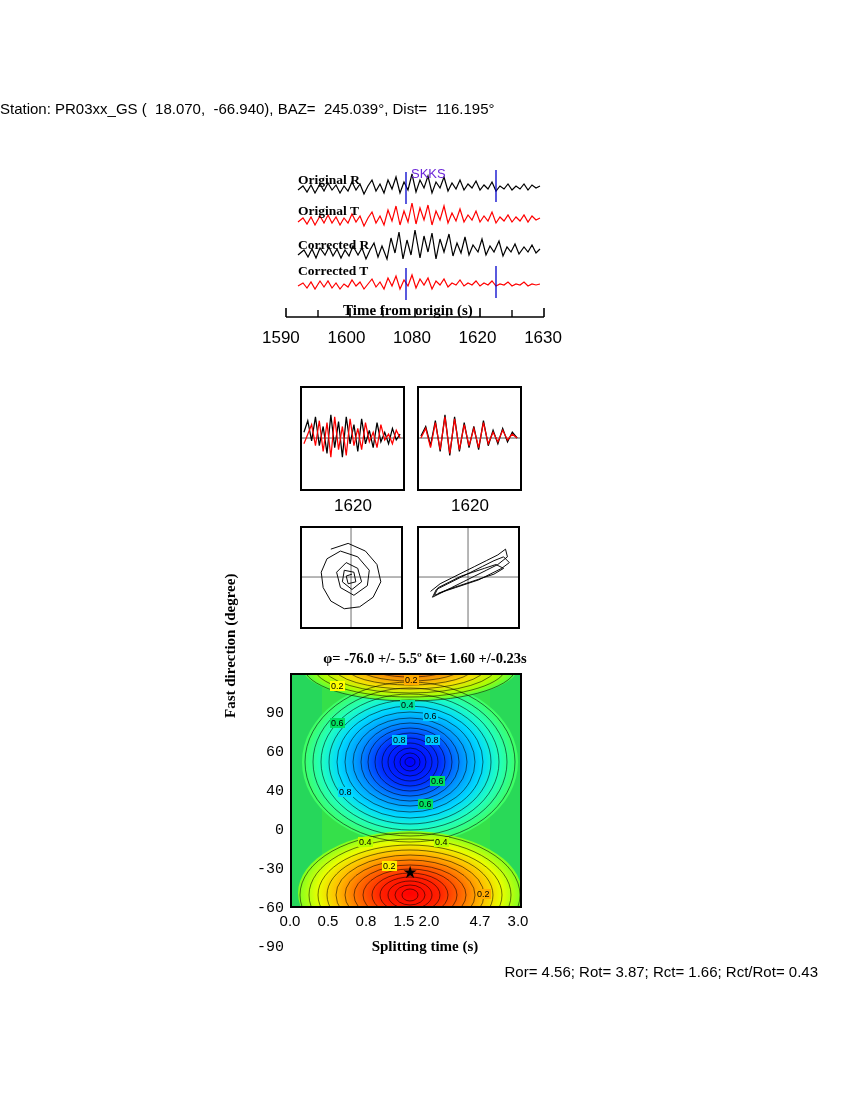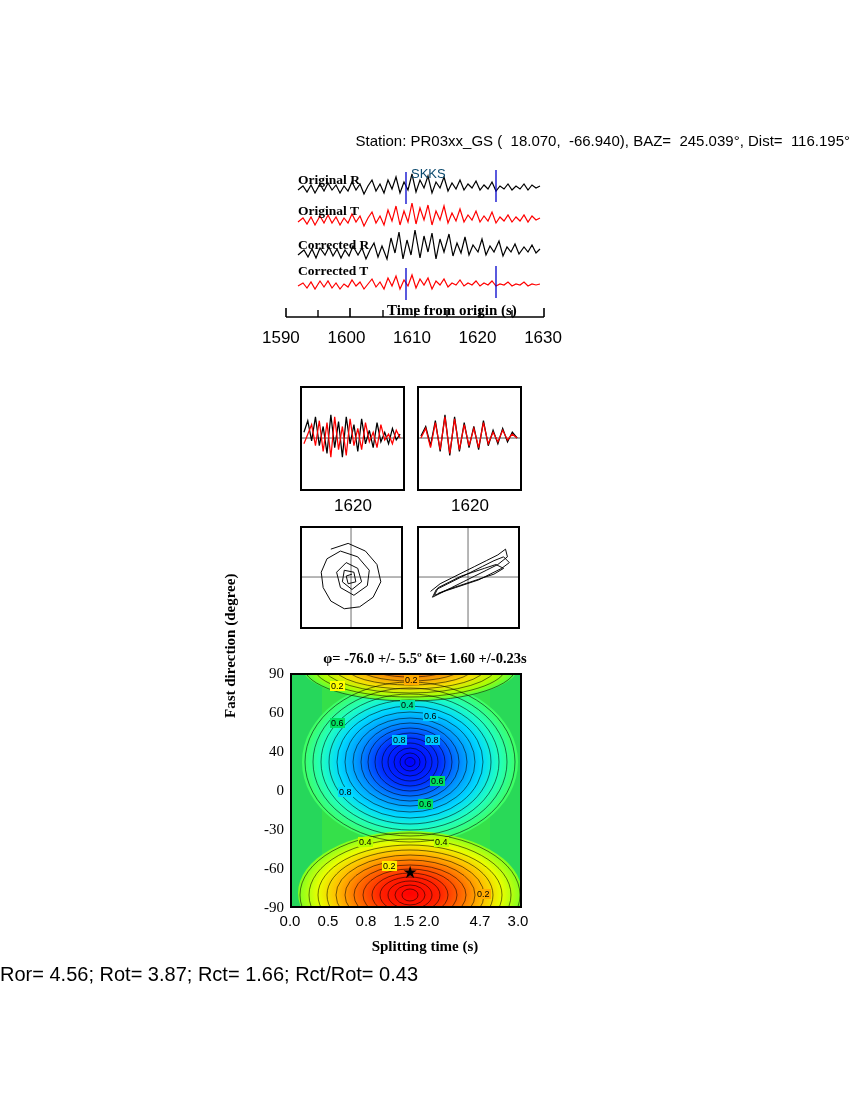--- a/index.html
+++ b/index.html
@@ -18,24 +18,24 @@
   .page {
     position: absolute;
     left: 0; top: 0;
     width: 850px;
     height: 1100px;
   }
 
   
   .header {
     position: absolute;
-    top: 128px;
+    top: 96px;
     left: 0;
     width: 850px;
-    text-align: right;
+    text-align: left;
     font-size: 15px;
     line-height: 25px;
     font-family: "Liberation Sans", sans-serif;
   }
   .header div { white-space: pre; }
 
   
   .wave-panel {
     position: absolute;
     left: 286px;
@@ -46,21 +46,21 @@
   .wave-label {
     position: absolute;
     font-family: "Liberation Serif", serif;
     font-weight: bold;
     font-size: 13.5px;
     white-space: nowrap;
     z-index: 5;
   }
   .skks-label {
     position: absolute;
-    color: #0c4a6e;
+    color: #6d28d9;
     font-size: 13px;
     font-family: "Liberation Sans", sans-serif;
     z-index: 5;
   }
   .axis-title {
     position: absolute;
     font-family: "Liberation Serif", serif;
     font-weight: bold;
     font-size: 15px;
     white-space: nowrap;
@@ -121,22 +121,23 @@
     font-family: "Liberation Serif", serif;
     font-weight: bold;
     font-size: 15px;
     white-space: nowrap;
   }
   .ytick {
     position: absolute;
     right: 0;
     font-size: 15px;
     text-align: center;
-    font-family: Liberation Serif, serif;
+    font-family: Liberation Mono, monospace;
     white-space: nowrap;
+    margin-top: 40px;
   }
   .ytick-col {
     position: absolute;
     left: 240px;
     top: 673px;
     width: 44px;
     height: 235px;
   }
   .xtick-row {
     position: absolute;
@@ -160,22 +161,22 @@
     text-align: center;
     font-family: "Liberation Serif", serif;
     font-weight: bold;
     font-size: 15px;
   }
   .footer {
     position: absolute;
     top: 963px;
     left: 0;
     width: 818px;
-    text-align: left;
-    font-size: 20px;
+    text-align: right;
+    font-size: 15px;
     font-family: "Liberation Sans", sans-serif;
   }
   .clabel {
     position: absolute;
     font-size: 9px;
     font-family: "Liberation Sans", sans-serif;
     padding: 0 1px;
     line-height: 10px;
     color: #000;
   }
@@ -215,26 +216,26 @@
     <line x1="48" y1="157" x2="48" y2="150" stroke="#000" stroke-width="1.4"></line>
     <line x1="80" y1="157" x2="80" y2="148" stroke="#000" stroke-width="1.6"></line>
     <line x1="113" y1="157" x2="113" y2="150" stroke="#000" stroke-width="1.4"></line>
     <line x1="145" y1="157" x2="145" y2="148" stroke="#000" stroke-width="1.6"></line>
     <line x1="177" y1="157" x2="177" y2="150" stroke="#000" stroke-width="1.4"></line>
     <line x1="210" y1="157" x2="210" y2="148" stroke="#000" stroke-width="1.6"></line>
     <line x1="242" y1="157" x2="242" y2="150" stroke="#000" stroke-width="1.4"></line>
     <line x1="274" y1="157" x2="274" y2="148" stroke="#000" stroke-width="1.6"></line>
   </svg>
 
-  <div class="axis-title" style="left:343px; top:302px;margin-left:44px;">Time from origin (s)</div>
+  <div class="axis-title" style="left:343px; top:302px;">Time from origin (s)</div>
 
   <div class="axis-ticklabels">
     <span>1590</span>
     <span>1600</span>
-    <span>1610</span>
+    <span>1080</span>
     <span>1620</span>
     <span>1630</span>
   </div>
 
   <svg class="small-box" style="left:300px; top:386px; width:105px; height:105px;" viewBox="0 0 105 105">
     <line x1="0" y1="52" x2="105" y2="52" stroke="#000" stroke-width="0.7"></line>
     <polyline fill="none" stroke="#000000" stroke-width="1.3" points="2,46 6,34 10,55 14,30 18,60 22,40 26,68 30,28 34,62 38,35 42,72 46,30 50,58 54,38 58,66 62,32 66,58 70,44 74,62 78,36 82,56 86,46 90,58 94,42 98,54 102,48"></polyline>
     <polyline fill="none" stroke="#ff0000" stroke-width="1.3" points="2,58 6,48 10,38 14,60 18,34 22,66 26,36 30,72 34,30 38,64 42,40 46,70 50,32 54,60 58,42 62,64 66,36 70,56 74,46 78,62 82,38 86,54 90,48 94,58 98,44 102,52"></polyline>
   </svg>
 

